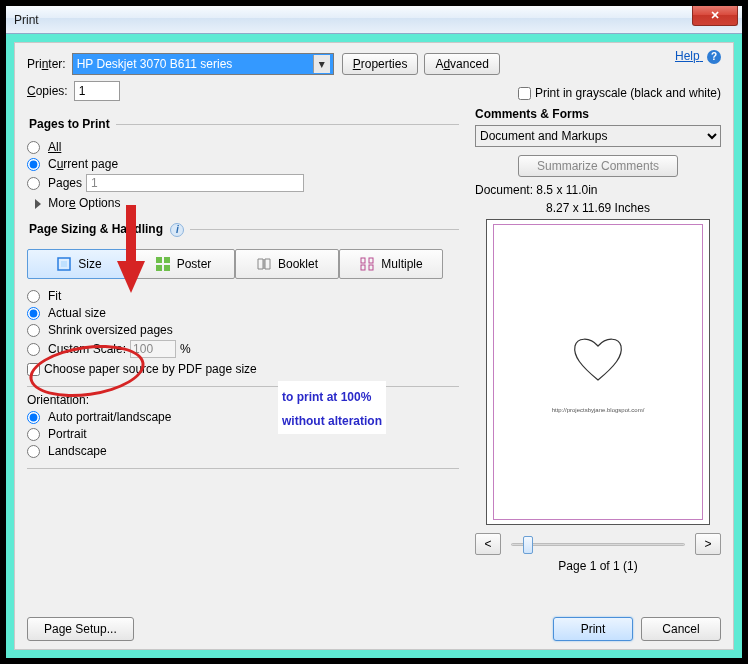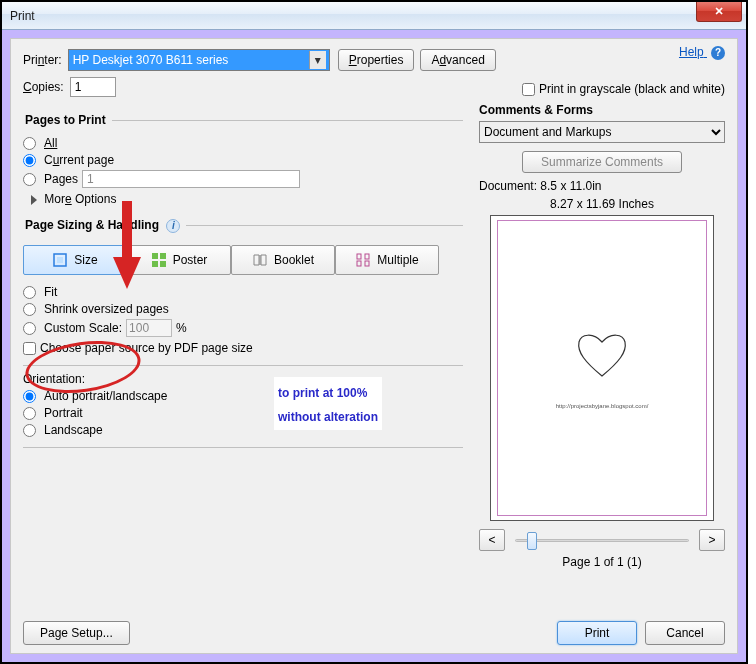--- a/index.html
+++ b/index.html
@@ -1,17 +1,17 @@
 <!DOCTYPE html>
 <html><head>
 <meta charset="utf-8">
 <style>
   * { box-sizing: border-box; font-family: "Segoe UI", Tahoma, sans-serif; font-size: 12px; }
   body { margin: 0; background: #fff; }
-  .window { width: 748px; height: 664px; border: 2px solid #000000; position: relative; background: #c4b5fd; }
+  .window { width: 748px; height: 664px; border: 6px solid #000000; position: relative; background: #5eead4; }
   .titlebar { height: 28px; background: linear-gradient(to bottom, #f7fbff 0%, #e4eef9 45%, #d5e4f4 46%, #e9f1fa 100%); border-bottom: 1px solid #8fa9c9; position: relative; display: flex; align-items: center; }
   .titlebar .title { padding-left: 8px; color: #1a1a1a; }
   .closebtn { position: absolute; right: 4px; top: 0; width: 46px; height: 20px; background: linear-gradient(to bottom, #e67a6f 0%, #d9483b 49%, #c8372a 50%, #ce4236 100%); border: 1px solid #8c2b22; border-top: none; border-radius: 0 0 3px 3px; color: #fff; text-align: center; line-height: 18px; font-weight: bold; font-size: 11px; cursor: pointer; }
   .content { position: absolute; left: 8px; right: 8px; top: 36px; bottom: 8px; background: #f0f0f0; border: 1px solid #c8c8c8; padding: 10px 12px 8px; }
   .row { display: flex; align-items: center; margin-bottom: 6px; }
   .lbl { margin-right: 6px; }
   .u { text-decoration: underline; }
   select.printer { width: 262px; height: 22px; background: #3499ff; color: #fff; border: 1px solid #7a7a7a; padding-left: 4px; appearance: none; -webkit-appearance: none; }
   select.printer option { background: #fff; color: #000; }
   .sel-wrap { position: relative; display: inline-block; }
@@ -163,20 +163,24 @@
                 </svg>
               <span>Multiple</span>
             </button>
           </div>
 
           <label class="opt">
             <input type="radio" name="scale" style="">
             <span>Fit</span>
           </label>
           <label class="opt">
+            <input type="radio" name="scale" checked="" style="">
+            <span>Actual size</span>
+          </label>
+          <label class="opt">
             <input type="radio" name="scale" style="">
             <span>Shrink oversized pages</span>
           </label>
           <label class="opt">
             <input type="radio" name="scale" style="">
             <span>Custom Scale:</span>
             <input class="scale-input" disabled="" value="100" style="">
             <span>%</span>
           </label>
           <label class="chk">

